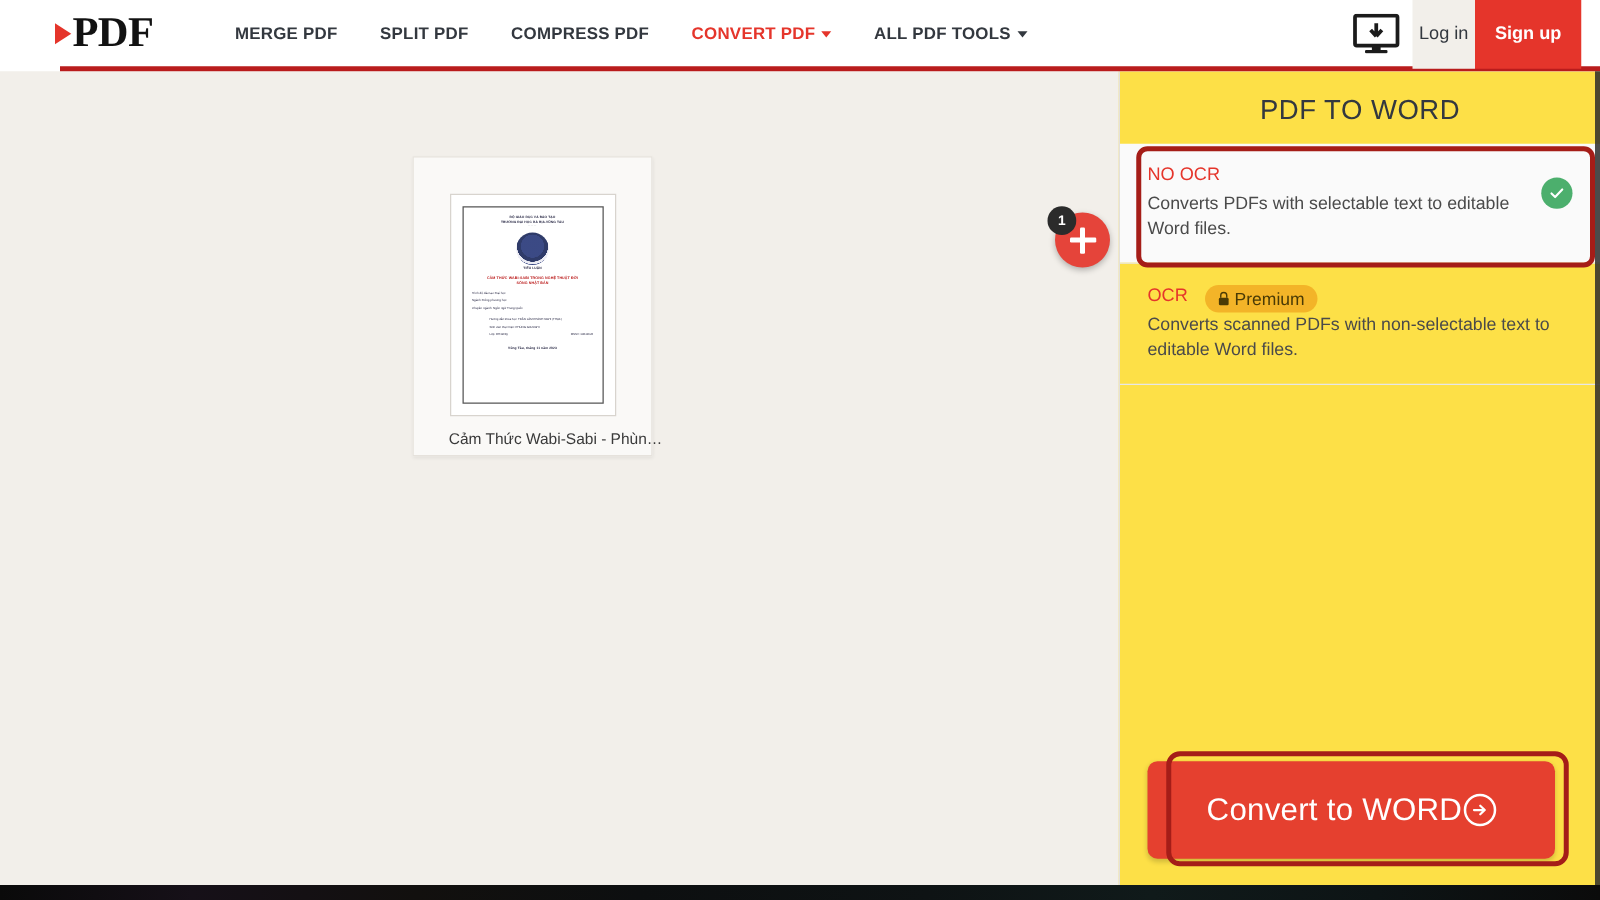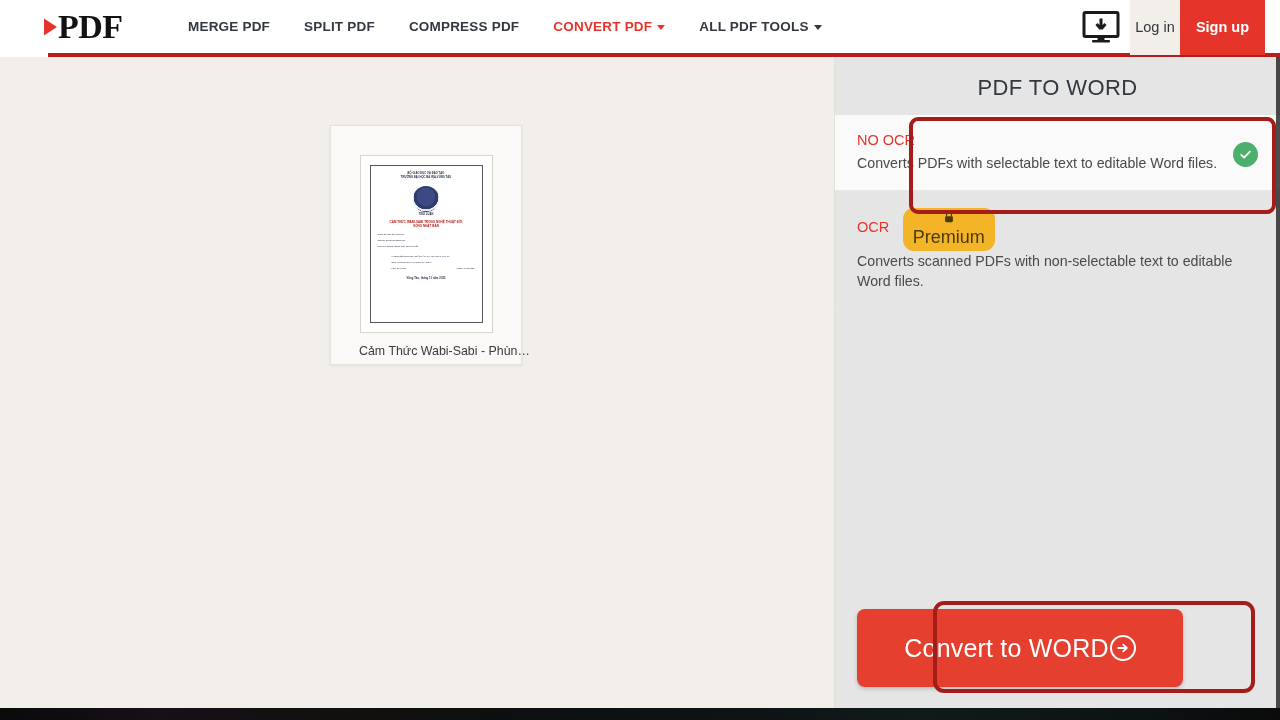--- a/index.html
+++ b/index.html
@@ -150,22 +150,22 @@
     width: 23px; height: 23px; border-radius: 50%;
     background: #2b2b2b; color: #fff;
     font-size: 11px; font-weight: bold;
     display: flex; align-items: center; justify-content: center;
     z-index: 7;
   }
 
   
   .panel {
     position: absolute; top: 57px; right: 0;
-    width: 446px; height: 651px;
-    background: #e5e5e5;
+    width: 385px; height: 651px;
+    background: #fde047;
     border-left: 1px solid #e3e0db;
     z-index: 10;
   }
   .panel-title {
     text-align: center; padding: 18px 0 14px;
     font-size: 22px; letter-spacing: 0.4px;
     color: #33383f; font-weight: normal;
   }
   .opt-list { position: relative; }
   .option {
@@ -188,23 +188,22 @@
     width: 25px; height: 25px; border-radius: 50%;
     background: #4caf6d; flex: 0 0 25px;
     display: flex; align-items: center; justify-content: center;
     margin-top: 10px;
   }
   .check-circle svg { display: block; }
   .premium-badge {
     display: inline-flex; align-items: center; gap: 4px;
     background: #f3b428; color: #4a3a05;
     border-radius: 11px; padding: 2.5px 10px 3px;
-    font-size: 18px; margin-left: 9px;
+    font-size: 14px; margin-left: 9px;
     vertical-align: middle;
-    flex-direction: column;
   }
   .opt-divider { height: 1px; background: #e7e7e7; margin: 0; }
 
   .convert-btn {
     position: absolute; left: 22px; bottom: 21px;
     width: 326px; height: 78px;
     background: #e5402f; color: #fff;
     border-radius: 8px;
     display: flex; align-items: center; justify-content: center;
     gap: 1px; cursor: pointer;

